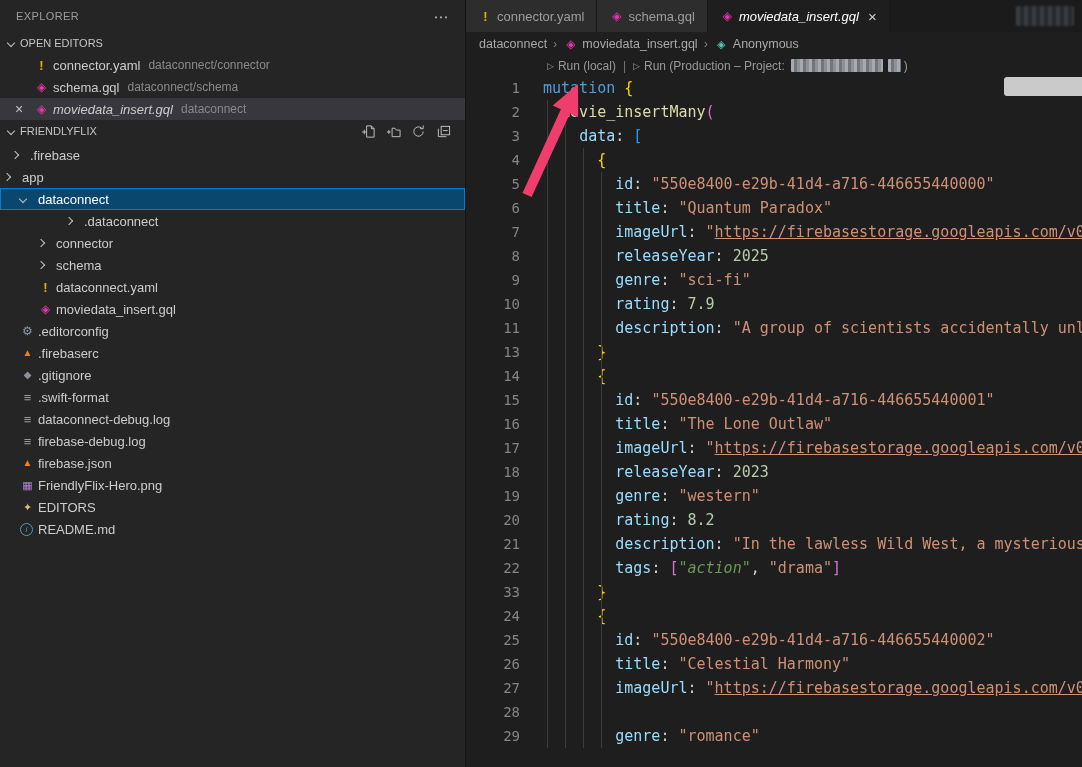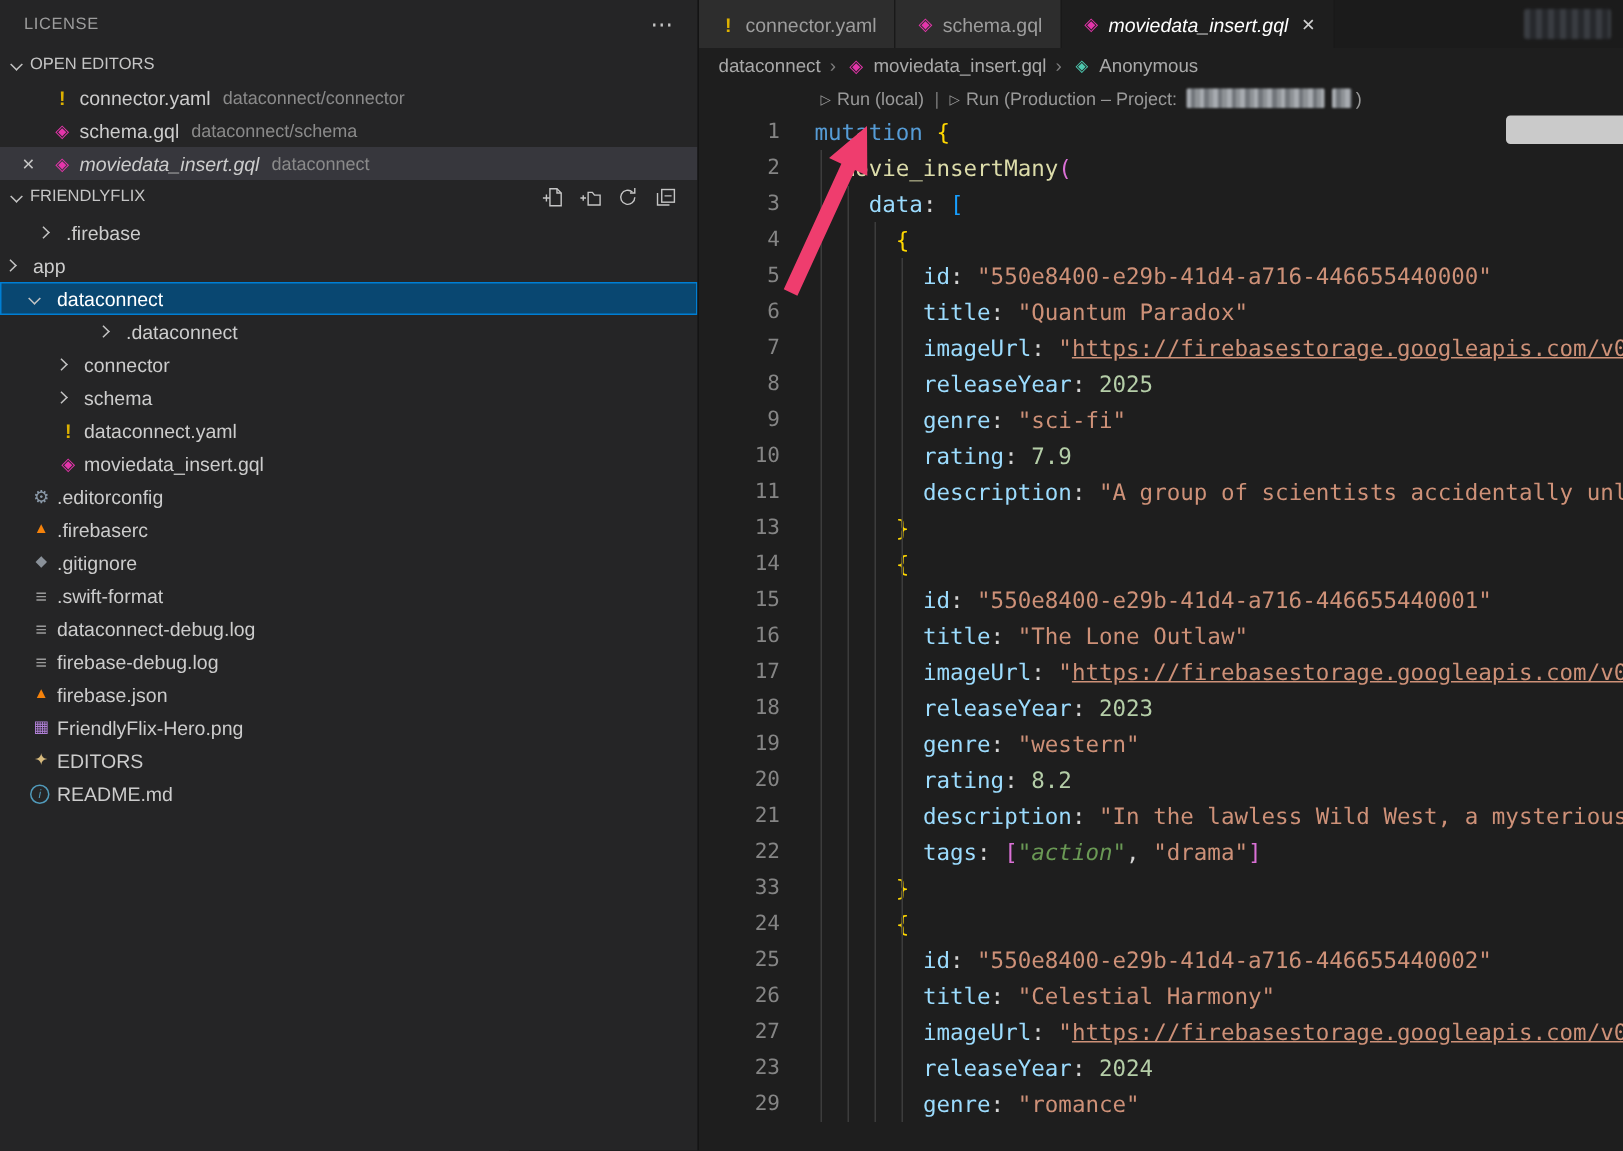--- a/index.html
+++ b/index.html
@@ -95,21 +95,21 @@
 
   .arrow-overlay{position:absolute;left:0;top:0;width:1082px;height:767px;pointer-events:none;z-index:40}
 </style>
 </head>
 <body>
 
 <div class="app">
 
   <aside class="sidebar">
     <div class="sb-header">
-      <span>LICENSE</span>
+      <span>EXPLORER</span>
       <span class="sb-more">⋯</span>
     </div>
 
     <div class="section-header">
       <span class="chev down"></span>
       <span>OPEN EDITORS</span>
     </div>
     <div id="open-editors">
         <div class="oe-row">
           <span class="oe-close"></span>
@@ -157,21 +157,21 @@
         <span class="act">
           <svg width="15" height="15" viewBox="0 0 16 16">
               <rect x="5.5" y="2.5" width="9" height="9" fill="none" stroke="#c5c5c5"></rect>
               <path d="M7.5 7h5" stroke="#c5c5c5"></path>
               <path d="M2.5 5v8.5H11" fill="none" stroke="#c5c5c5"></path>
             </svg>
         </span>
       </span>
     </div>
     <div id="tree">
-        <div class="trow" style="padding-left: 26px;">
+        <div class="trow" style="padding-left: 12px;">
           <span class="slot">
             <span class="chev right"></span>
           </span>
           <span class="tlabel">.firebase</span>
         </div>
         <div class="trow" style="padding-left: 4px;">
           <span class="slot">
             <span class="chev right"></span>
           </span>
           <span class="tlabel">app</span>
@@ -327,21 +327,21 @@
           <div class="line"><span class="ln">18</span><span class="lt"><span class="tk-pln">        </span><span class="tk-prop">releaseYear</span><span class="tk-pln">: </span><span class="tk-num">2023</span></span></div>
           <div class="line"><span class="ln">19</span><span class="lt"><span class="tk-pln">        </span><span class="tk-prop">genre</span><span class="tk-pln">: </span><span class="tk-str">"western"</span></span></div>
           <div class="line"><span class="ln">20</span><span class="lt"><span class="tk-pln">        </span><span class="tk-prop">rating</span><span class="tk-pln">: </span><span class="tk-num">8.2</span></span></div>
           <div class="line"><span class="ln">21</span><span class="lt"><span class="tk-pln">        </span><span class="tk-prop">description</span><span class="tk-pln">: </span><span class="tk-str">"In the lawless Wild West, a mysterious g</span></span></div>
           <div class="line"><span class="ln">22</span><span class="lt"><span class="tk-pln">        </span><span class="tk-prop">tags</span><span class="tk-pln">: </span><span class="tk-b2">[</span><span class="tk-stri">"action"</span><span class="tk-pln">, </span><span class="tk-str">"drama"</span><span class="tk-b2">]</span></span></div>
           <div class="line"><span class="ln">33</span><span class="lt"><span class="tk-pln">      </span><span class="tk-b1">}</span></span></div>
           <div class="line"><span class="ln">24</span><span class="lt"><span class="tk-pln">      </span><span class="tk-b1">{</span></span></div>
           <div class="line"><span class="ln">25</span><span class="lt"><span class="tk-pln">        </span><span class="tk-prop">id</span><span class="tk-pln">: </span><span class="tk-str">"550e8400-e29b-41d4-a716-446655440002"</span></span></div>
           <div class="line"><span class="ln">26</span><span class="lt"><span class="tk-pln">        </span><span class="tk-prop">title</span><span class="tk-pln">: </span><span class="tk-str">"Celestial Harmony"</span></span></div>
           <div class="line"><span class="ln">27</span><span class="lt"><span class="tk-pln">        </span><span class="tk-prop">imageUrl</span><span class="tk-pln">: </span><span class="tk-str">"</span><span class="tk-lnk">https://firebasestorage.googleapis.com/v0/b/</span></span></div>
-          <div class="line"><span class="ln">23</span><span class="lt"><span class="tk-pln">        </span><span class="tk-prop">releaseYear</span><span class="tk-pln">: </span><span class="tk-num">2024</span></span></div>
+          <div class="line"><span class="ln">28</span></div>
           <div class="line"><span class="ln">29</span><span class="lt"><span class="tk-pln">        </span><span class="tk-prop">genre</span><span class="tk-pln">: </span><span class="tk-str">"romance"</span></span></div>
           <div class="guide" style="left: 81px; top: 24px;"></div>
           <div class="guide" style="left: 99px; top: 48px;"></div>
           <div class="guide" style="left: 117px; top: 72px;"></div>
           <div class="guide" style="left: 135px; top: 96px;"></div>
         </div>
     </div>
 
     <div class="strip"></div>
   </main>

